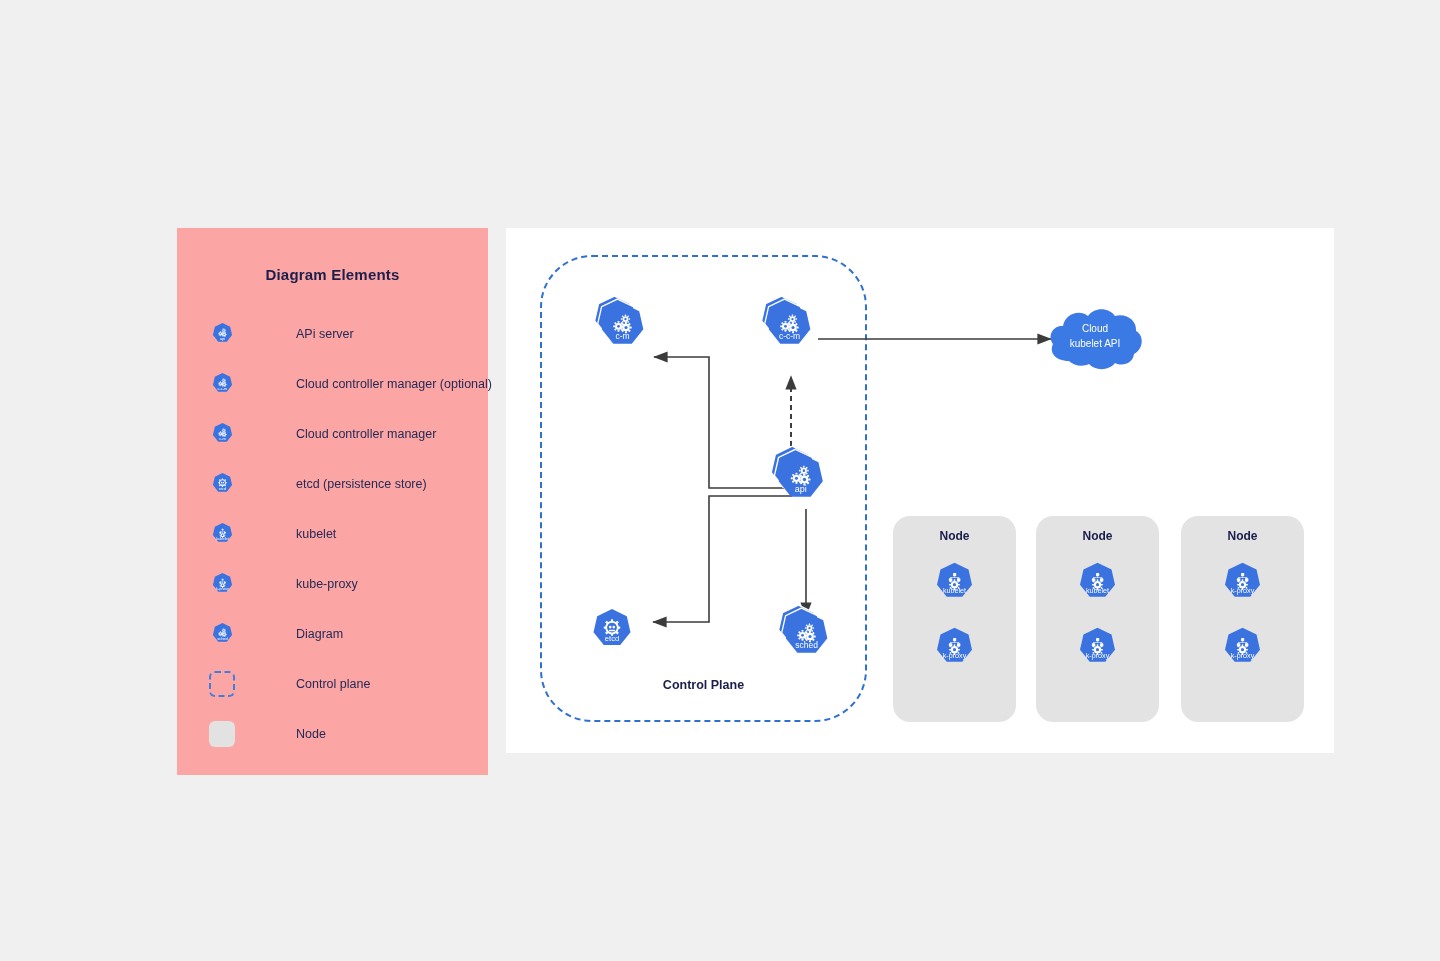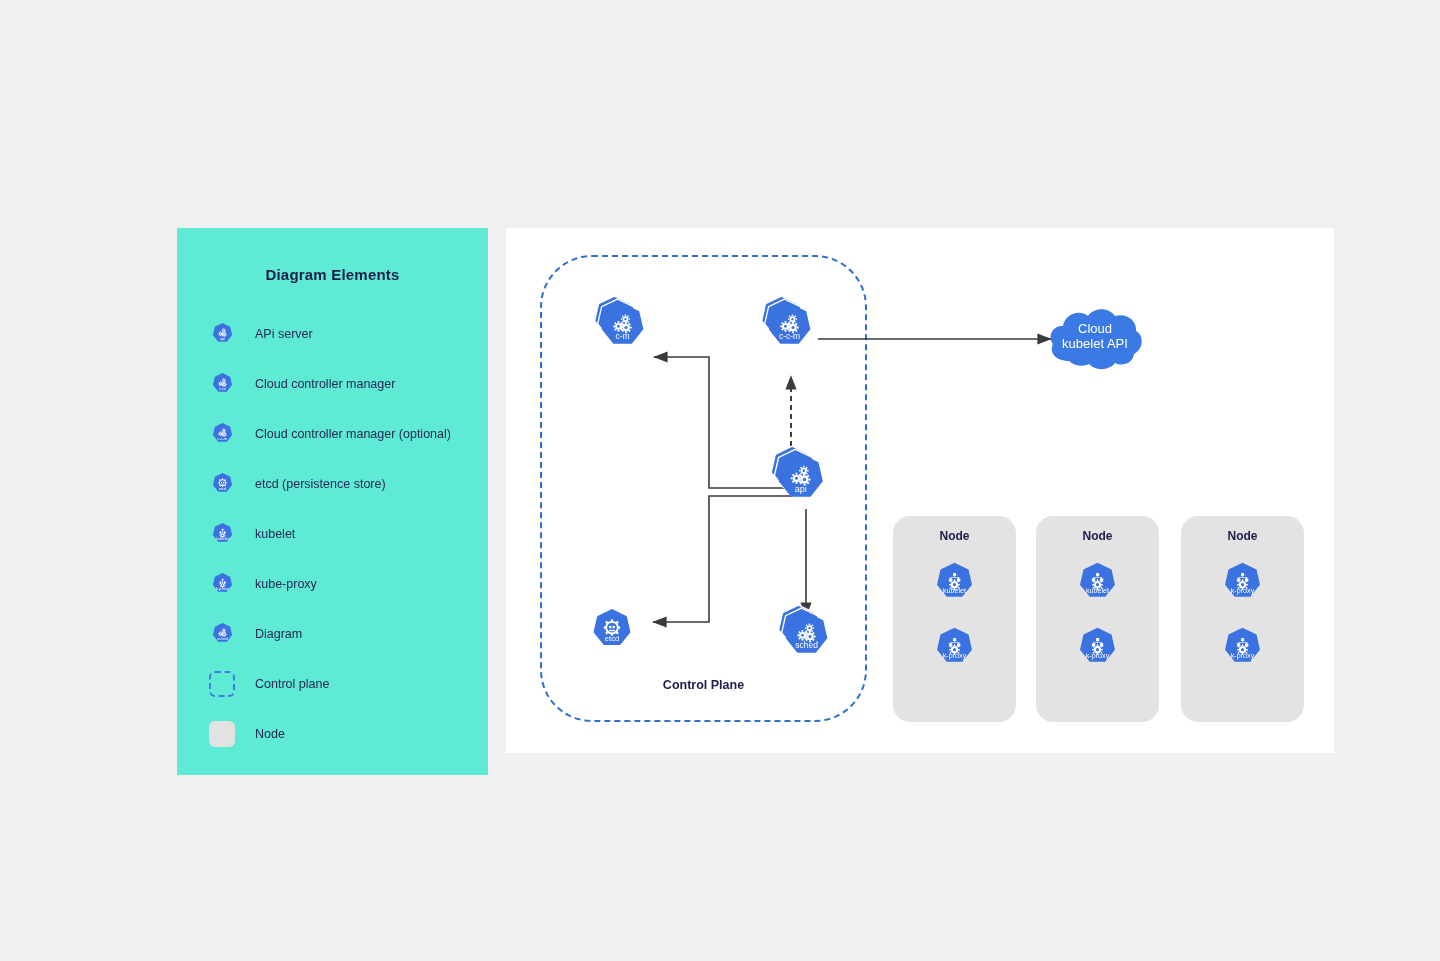--- a/index.html
+++ b/index.html
@@ -14,41 +14,42 @@
     overflow: hidden;
   }
 
   
   .legend-panel {
     position: absolute;
     left: 177px;
     top: 228px;
     width: 311px;
     height: 547px;
-    background: #5eead4;
+    background: #fca5a5;
   }
 
   .legend-title {
     text-align: center;
     margin-top: 38px;
     font-size: 15px;
     font-weight: bold;
     color: #1c1f4b;
     letter-spacing: .2px;
   }
 
   .legend-list {
     margin-top: 26px;
     padding: 0 30px;
   }
 
   .legend-row {
     display: flex;
     align-items: center;
     height: 50px;
+    gap: 41px;
   }
 
   .legend-swatch {
     width: 30px;
     height: 30px;
     flex: 0 0 30px;
     display: flex;
     align-items: center;
     justify-content: center;
     margin-right: 18px;
@@ -130,21 +131,21 @@
     width: 100px;
     height: 70px;
   }
 
   .cloud-text {
     position: absolute;
     left: 539px;
     top: 93px;
     width: 100px;
     text-align: center;
-    font-size: 13px;
+    font-size: 10px;
     line-height: 15px;
     color: #ffffff;
   }
 
   
   .node-box {
     position: absolute;
     top: 288px;
     width: 123px;
     height: 206px;
@@ -262,24 +263,24 @@
                 <rect x="57.40" y="43.60" width="5.20" height="5.20" rx="1.2" transform="rotate(90 60.00 46.20)"></rect>
                 <rect x="48.07" y="39.73" width="5.20" height="5.20" rx="1.2" transform="rotate(135 50.67 42.33)"></rect>
                 <rect x="44.20" y="30.40" width="5.20" height="5.20" rx="1.2" transform="rotate(180 46.80 33.00)"></rect>
                 <rect x="48.07" y="21.07" width="5.20" height="5.20" rx="1.2" transform="rotate(225 50.67 23.67)"></rect>
                 <rect x="57.40" y="17.20" width="5.20" height="5.20" rx="1.2" transform="rotate(270 60.00 19.80)"></rect>
                 <rect x="66.73" y="21.07" width="5.20" height="5.20" rx="1.2" transform="rotate(315 69.33 23.67)"></rect>
       <circle cx="60" cy="33" r="10"></circle>
       <circle cx="60" cy="33" r="4.2" fill="#3a72e0"></circle>
               </g>
     </g>
-    <text x="65" y="88.8" text-anchor="middle" fill="#ffffff" font-family="Liberation Sans, sans-serif" font-size="17.6">c-m</text>
-  </svg>
-        </div>
-        <div class="legend-label">Cloud controller manager</div>
+    <text x="65" y="88.8" text-anchor="middle" fill="#ffffff" font-family="Liberation Sans, sans-serif" font-size="17.6">c-c-m</text>
+  </svg>
+        </div>
+        <div class="legend-label">Cloud controller manager (optional)</div>
       </div>
       <div class="legend-row">
         <div class="legend-swatch">
           <svg viewBox="0 0 130 130" width="29" height="29" style="display: block; overflow: visible;">
 
     <polygon points="65.00,14.00 99.40,30.57 107.90,67.79 84.09,97.64 45.91,97.64 22.10,67.79 30.60,30.57" fill="#3a72e0"></polygon>
     <g transform="translate(35.08,27.20) scale(0.5984)">
       <g fill="#fff">
                 <rect x="48.08" y="54.88" width="6.24" height="6.24" rx="1.2" transform="rotate(0 51.20 58.00)"></rect>
                 <rect x="43.63" y="65.63" width="6.24" height="6.24" rx="1.2" transform="rotate(45 46.75 68.75)"></rect>
@@ -310,24 +311,24 @@
                 <rect x="57.40" y="43.60" width="5.20" height="5.20" rx="1.2" transform="rotate(90 60.00 46.20)"></rect>
                 <rect x="48.07" y="39.73" width="5.20" height="5.20" rx="1.2" transform="rotate(135 50.67 42.33)"></rect>
                 <rect x="44.20" y="30.40" width="5.20" height="5.20" rx="1.2" transform="rotate(180 46.80 33.00)"></rect>
                 <rect x="48.07" y="21.07" width="5.20" height="5.20" rx="1.2" transform="rotate(225 50.67 23.67)"></rect>
                 <rect x="57.40" y="17.20" width="5.20" height="5.20" rx="1.2" transform="rotate(270 60.00 19.80)"></rect>
                 <rect x="66.73" y="21.07" width="5.20" height="5.20" rx="1.2" transform="rotate(315 69.33 23.67)"></rect>
       <circle cx="60" cy="33" r="10"></circle>
       <circle cx="60" cy="33" r="4.2" fill="#3a72e0"></circle>
               </g>
     </g>
-    <text x="65" y="88.8" text-anchor="middle" fill="#ffffff" font-family="Liberation Sans, sans-serif" font-size="17.6">c-c-m</text>
-  </svg>
-        </div>
-        <div class="legend-label">Cloud controller manager (optional)</div>
+    <text x="65" y="88.8" text-anchor="middle" fill="#ffffff" font-family="Liberation Sans, sans-serif" font-size="17.6">c-m</text>
+  </svg>
+        </div>
+        <div class="legend-label">Cloud controller manager</div>
       </div>
       <div class="legend-row">
         <div class="legend-swatch">
           <svg viewBox="0 0 130 130" width="29" height="29" style="display: block; overflow: visible;">
 
     <polygon points="65.00,14.00 99.40,30.57 107.90,67.79 84.09,97.64 45.91,97.64 22.10,67.79 30.60,30.57" fill="#3a72e0"></polygon>
     <g transform="translate(35.08,27.20) scale(0.5984)">
       <g fill="#fff">
       <path d="M50 24 a26 26 0 1 0 0.01 0 Z M50 31 a19 19 0 1 1 -0.01 0 Z"></path>
       <g>

